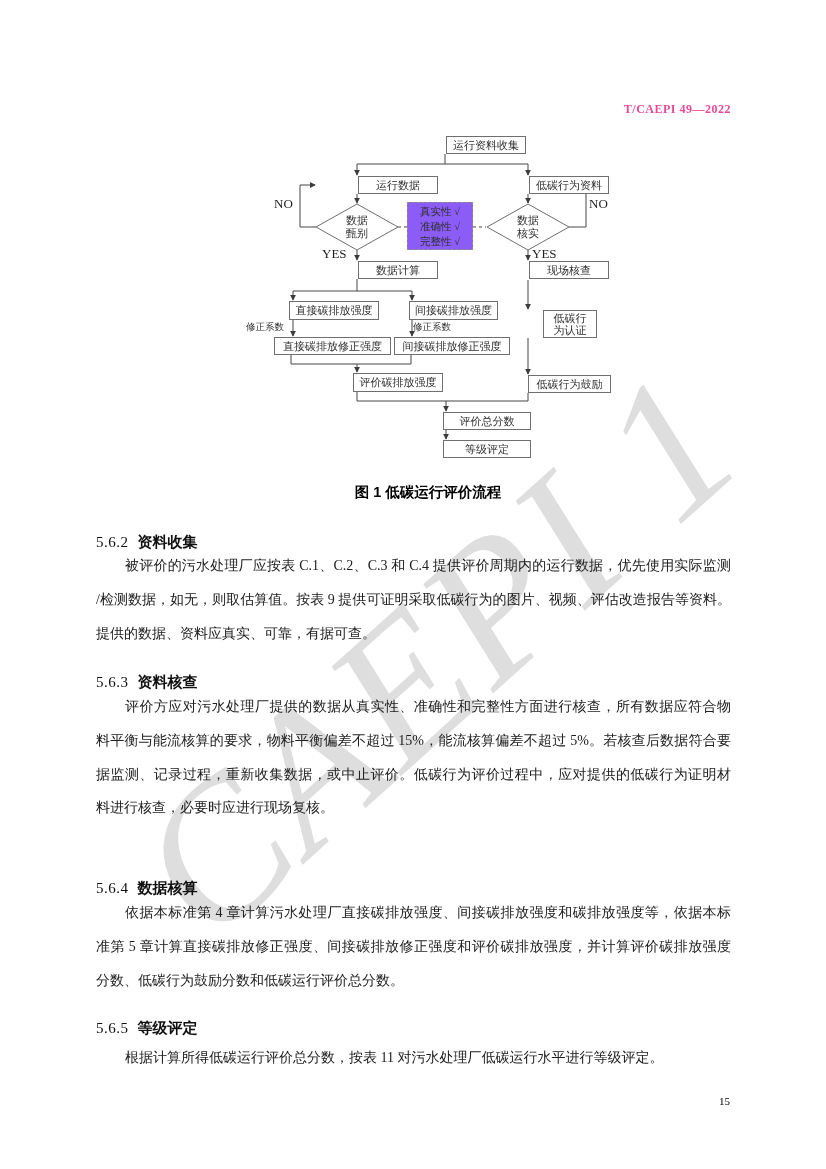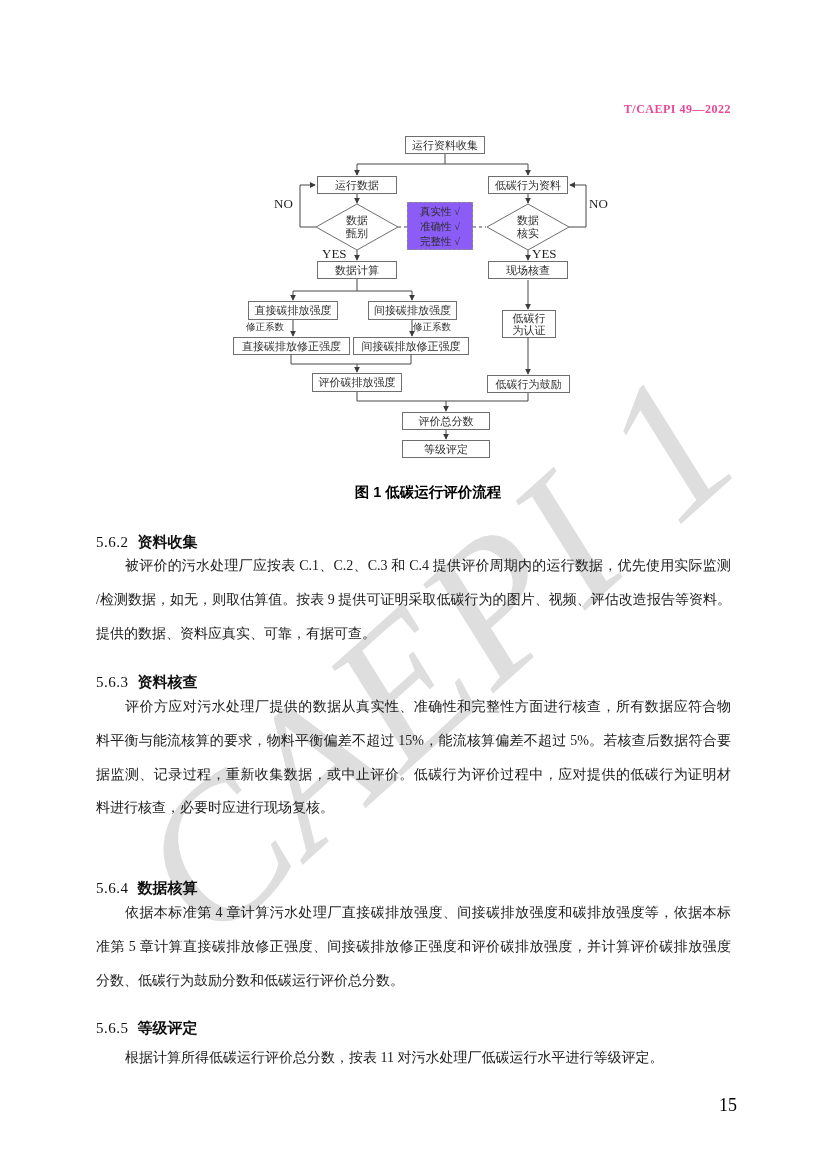--- a/index.html
+++ b/index.html
@@ -8,29 +8,30 @@
     font-family:"Liberation Serif", serif;color:#202020;overflow:hidden;
   }
   
   .watermark{
     position:absolute;left:437px;top:655px;z-index:0;
     transform:translate(-50%,-50%) rotate(-42deg);
     font-size:195px;font-style:italic;letter-spacing:4px;
     color:#dedede;white-space:nowrap;font-family:"Liberation Serif",serif;
   }
   .hdr{position:absolute;top:102px;right:95px;z-index:2;font-size:12px;color:#ec4899;letter-spacing:.5px;font-weight:bold;}
-  .pageno{position:absolute;top:1095px;left:719px;z-index:2;font-size:18px;color:#000000;}
+  .pageno{position:absolute;top:1095px;left:719px;z-index:2;font-size:11px;color:#000000;}
   
   svg.flow{position:absolute;left:0;top:0;z-index:1;}
   .fbox{
     position:absolute;z-index:2;box-sizing:border-box;
     border:1px solid #6f6f6f;background:#fff;
     display:flex;align-items:center;justify-content:center;text-align:center;
     font-size:11px;line-height:12.5px;color:#2e2e2e;white-space:pre-line;
     font-family:"Liberation Serif",serif;
+    margin-left:41px;
   }
   .dtext{
     position:absolute;z-index:2;display:flex;align-items:center;justify-content:center;
     text-align:center;font-size:11px;line-height:13px;color:#2e2e2e;white-space:pre-line;
   }
   .dashbox{
     position:absolute;z-index:2;box-sizing:border-box;border:1px dashed #8f8f8f;background:#8b5cf6;
     display:flex;align-items:center;justify-content:center;
     font-size:10.5px;line-height:15px;color:#2e2e2e;white-space:pre-line;text-align:left;
   }

